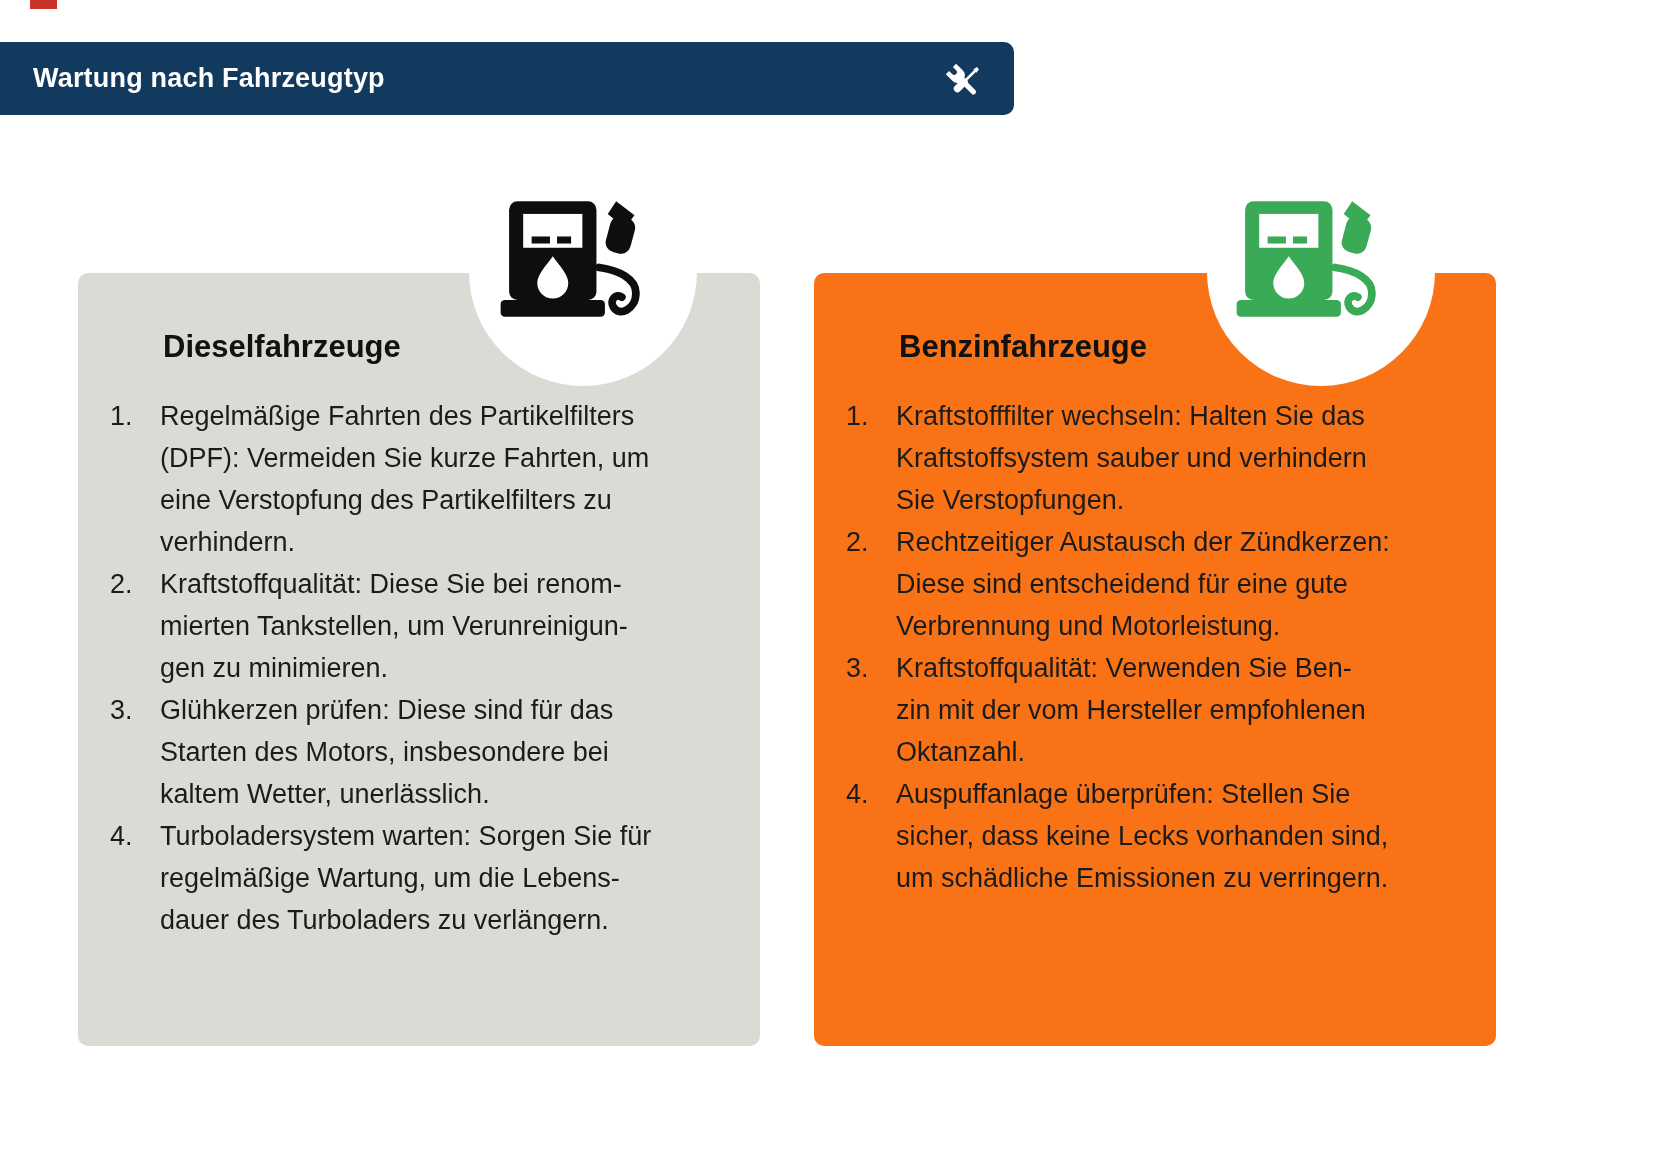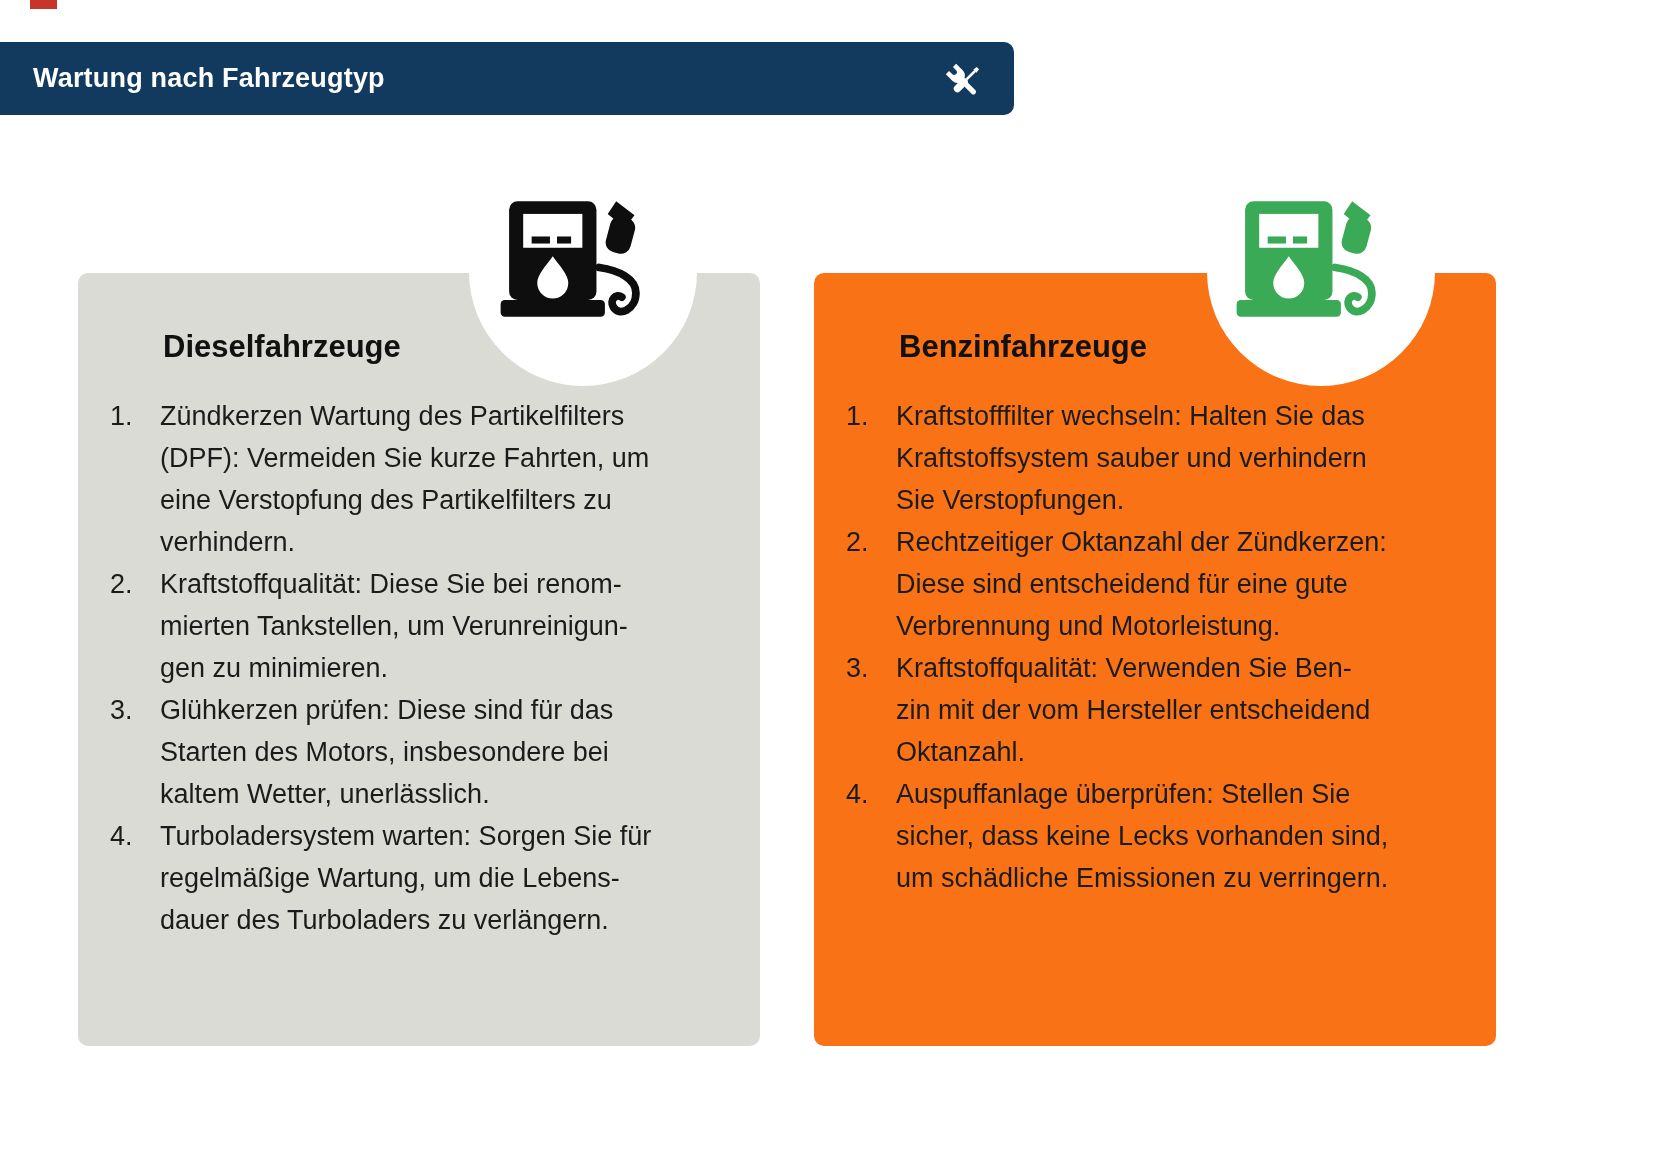--- a/index.html
+++ b/index.html
@@ -95,21 +95,21 @@
         </g>
       </g>
     </svg>
   </div>
 
   <div class="card card-diesel">
     <div class="card-title">Dieselfahrzeuge</div>
     <div class="list">
       <div class="item">
         <span class="num">1.</span>
-        <span class="txt">Zündkerzen Wartung des Partikelfilters
+        <span class="txt">Regelmäßige Fahrten des Partikelfilters
 (DPF): Vermeiden Sie kurze Fahrten, um
 eine Verstopfung des Partikelfilters zu
 verhindern.</span>
       </div>
       <div class="item">
         <span class="num">2.</span>
         <span class="txt">Kraftstoffqualität: Diese Sie bei renom-
 mierten Tankstellen, um Verunreinigun-
 gen zu minimieren.</span>
       </div>
@@ -132,28 +132,28 @@
     <div class="card-title">Benzinfahrzeuge</div>
     <div class="list">
       <div class="item">
         <span class="num">1.</span>
         <span class="txt">Kraftstofffilter wechseln: Halten Sie das
 Kraftstoffsystem sauber und verhindern
 Sie Verstopfungen.</span>
       </div>
       <div class="item">
         <span class="num">2.</span>
-        <span class="txt">Rechtzeitiger Oktanzahl der Zündkerzen:
+        <span class="txt">Rechtzeitiger Austausch der Zündkerzen:
 Diese sind entscheidend für eine gute
 Verbrennung und Motorleistung.</span>
       </div>
       <div class="item">
         <span class="num">3.</span>
         <span class="txt">Kraftstoffqualität: Verwenden Sie Ben-
-zin mit der vom Hersteller entscheidend
+zin mit der vom Hersteller empfohlenen
 Oktanzahl.</span>
       </div>
       <div class="item">
         <span class="num">4.</span>
         <span class="txt">Auspuffanlage überprüfen: Stellen Sie
 sicher, dass keine Lecks vorhanden sind,
 um schädliche Emissionen zu verringern.</span>
       </div>
     </div>
   </div>

